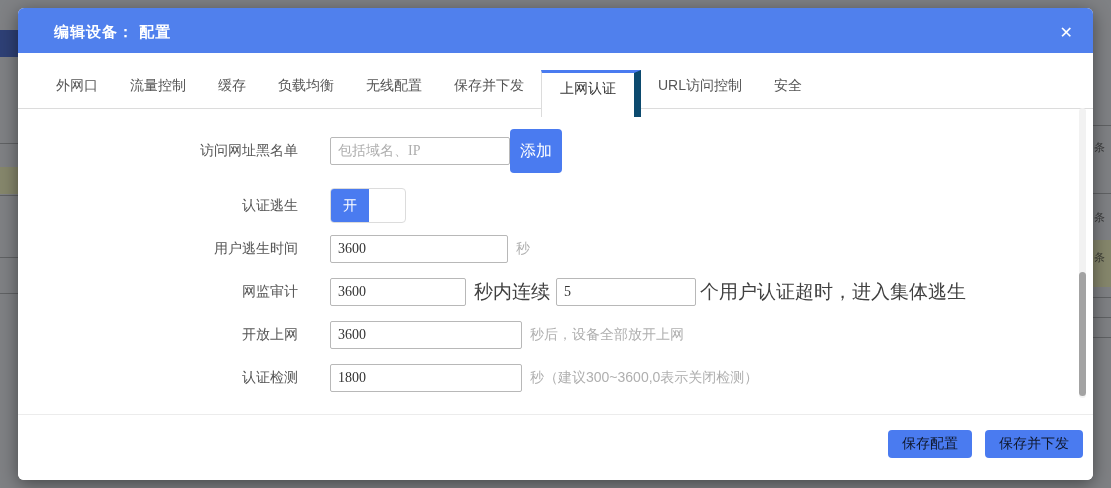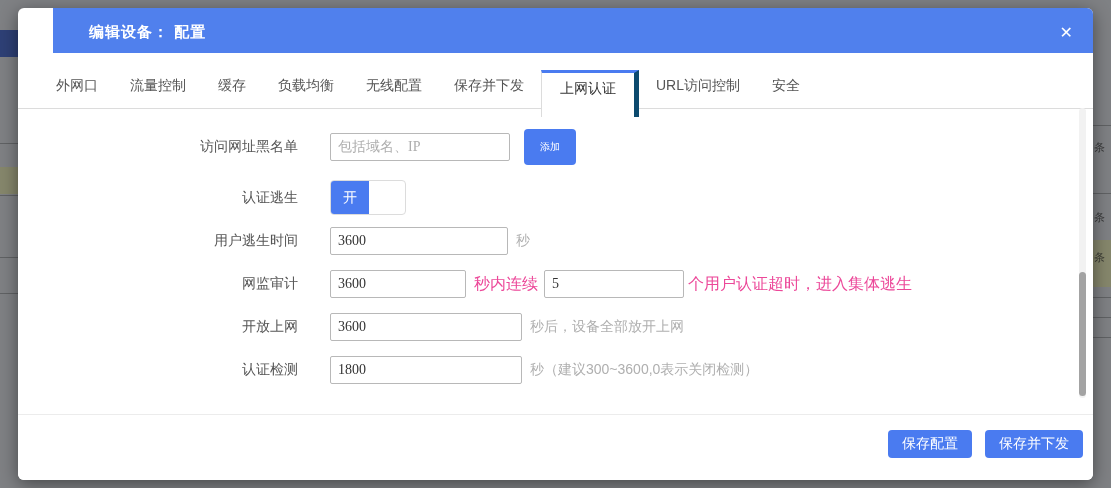--- a/index.html
+++ b/index.html
@@ -19,41 +19,40 @@
 
   
   .dialog {
     position: absolute; left: 18px; top: 8px; width: 1075px; height: 472px;
     background: #ffffff; border-radius: 6px; overflow: hidden;
     box-shadow: 0 4px 18px rgba(0,0,0,0.45);
   }
   .dialog-header {
     height: 45px; background: #5080ed; display: flex; align-items: center;
     padding: 4px 16px 0 36px;
-    margin-left: 35px;
   }
   .dialog-title { color: #ffffff; font-size: 15px; font-weight: bold; letter-spacing: 1px; }
   .dialog-close {
     margin-left: auto; color: #ffffff; font-size: 16px; font-weight: bold;
     cursor: pointer; line-height: 1; padding: 4px;
   }
 
   
   .tab-bar {
     display: flex; align-items: flex-end;
     padding: 14px 0 0 23px; border-bottom: 1px solid #dcdcdc;
   }
   .tab {
     font-size: 14px; color: #555555; padding: 10px 15px 13px; margin-right: 2px;
     cursor: pointer; white-space: nowrap;
   }
   .tab.active {
     color: #333333; background: #ffffff;
     border-top: 3px solid #4a7bf0;
-    border-left: 1px solid #dcdcdc; border-right: 5px solid #0c4a6e;
+    border-left: 1px solid #dcdcdc; border-right: 7px solid #0c4a6e;
     padding: 7px 18px 19px; margin-bottom: -9px; position: relative; z-index: 2;
   }
 
   
   .form-area { padding-top: 20px; position: relative; }
   .form-row { display: flex; align-items: center; margin-bottom: 15px; }
   .form-row.toggle-row { margin-bottom: 12px; }
   .form-label {
     width: 280px; margin-right: 32px; text-align: right;
     font-size: 14px; color: #555555; flex: none;
@@ -61,55 +60,55 @@
   .text-input {
     height: 28px; border: 1px solid #b8b8b8; border-radius: 2px;
     padding: 0 7px; font-size: 14px; color: #333333;
     font-family: Liberation Serif, serif;
     outline: none; background: #ffffff;
   }
   .text-input::placeholder { color: #aeaeae; }
   .w180 { width: 180px; } .w178 { width: 178px; }
   .w136 { width: 136px; } .w140 { width: 140px; } .w192 { width: 192px; }
   .btn-add {
-    margin-left: 14px; width: 52px; height: 36px; border: none; border-radius: 4px;
-    background: #4a7bf0; color: #ffffff; font-size: 10px; cursor: pointer;
+    width: 52px; height: 44px; border: none; border-radius: 4px;
+    background: #4a7bf0; color: #ffffff; font-size: 16px; cursor: pointer;
     font-family: "Liberation Sans", "DejaVu Sans", sans-serif;
   }
   .toggle {
     width: 76px; height: 35px; border: 1px solid #dcdcdc; border-radius: 4px;
     background: #ffffff; display: flex; cursor: pointer; overflow: hidden;
   }
   .toggle-on-half {
     width: 38px; height: 100%; background: #4a7bf0; color: #ffffff;
     display: flex; align-items: center; justify-content: center; font-size: 14px;
   }
   .suffix-hint { margin-left: 8px; font-size: 14px; color: #afafaf; white-space: nowrap; }
-  .suffix-dark { margin-left: 8px; margin-right: 6px; font-size: 16px; color: #ec4899; white-space: nowrap; }
+  .suffix-dark { margin-left: 8px; margin-right: 6px; font-size: 19px; color: #404040; white-space: nowrap; }
 
   
   .scrollbar-track {
     position: absolute; right: 7px; top: 100px; width: 7px; height: 290px;
     background: #f2f2f2; border-radius: 4px;
   }
   .scrollbar-thumb {
     position: absolute; left: 0; width: 7px; top: 164px; height: 124px;
     background: #a3a3a3; border-radius: 4px; cursor: pointer;
   }
 
   
   .dialog-footer {
     position: absolute; left: 0; right: 0; bottom: 0; height: 66px;
     border-top: 1px solid #ececec;
     display: flex; align-items: center; justify-content: flex-end;
     padding: 0 10px 8px 0; background: #ffffff;
   }
   .btn-primary {
     height: 28px; padding: 0 14px; margin-left: 13px;
-    border: none; border-radius: 4px; background: #4a7bf0; color: #ffffff;
+    border: none; border-radius: 4px; background: #4a7bf0; color: #0f172a;
     font-size: 14px; cursor: pointer;
     font-family: "Liberation Sans", "DejaVu Sans", sans-serif;
   }
 </style>
 </head>
 <body>
 
 <div class="backdrop-strip backdrop-left">
   <div class="bd-navy"></div>
   <div class="bd-line" style="top:143px"></div>

